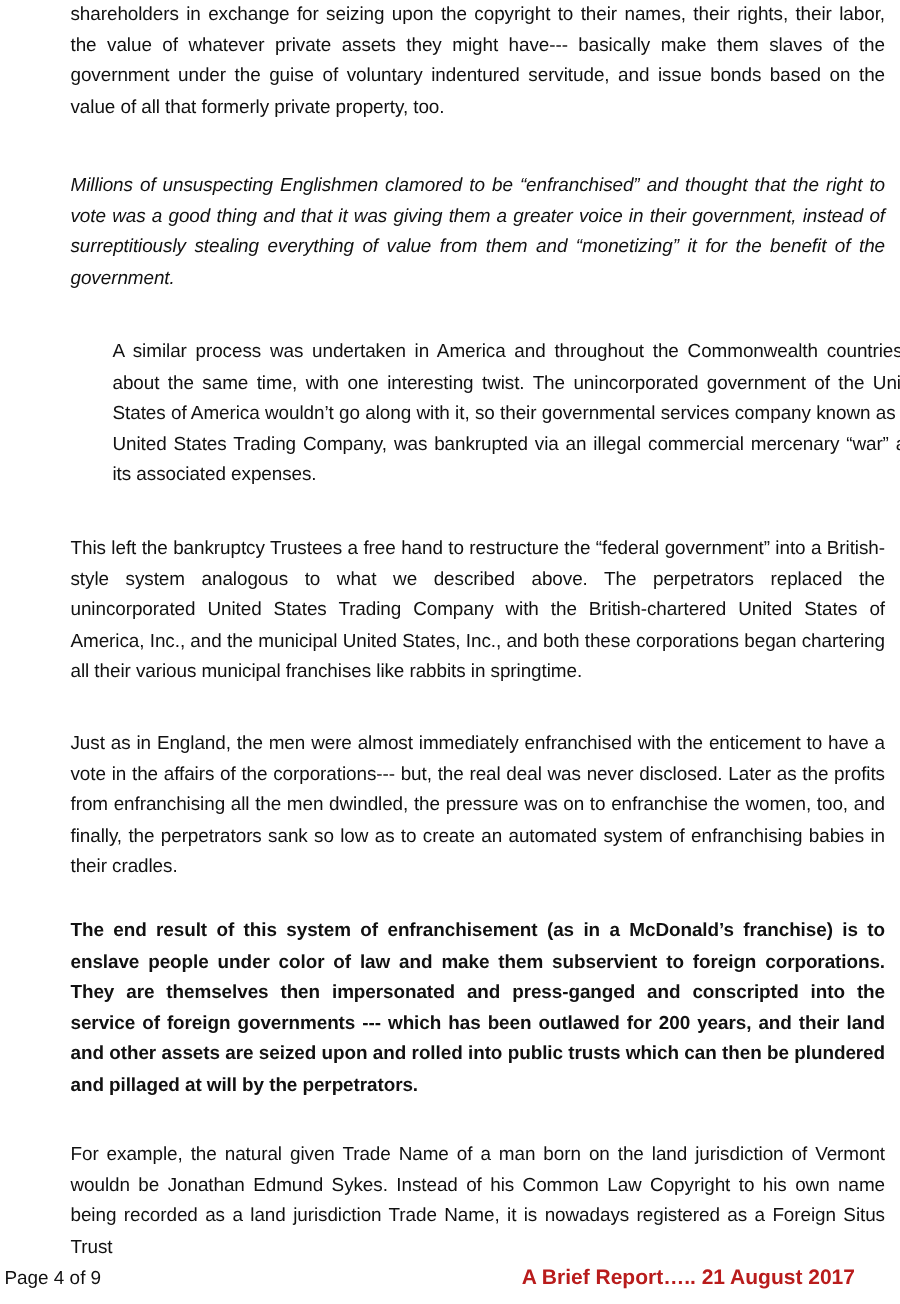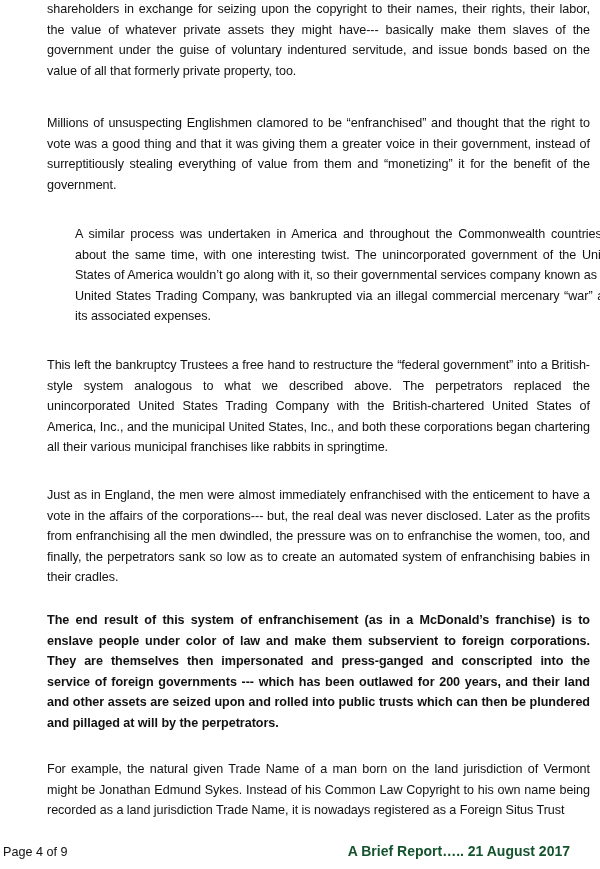--- a/index.html
+++ b/index.html
@@ -2,36 +2,36 @@
 <html><head>
   <meta charset="utf-8">
   <style>
     html, body { margin: 0; padding: 0; background: #ffffff; }
     body { width: 600px; height: 869px; position: relative; overflow: hidden;
       font-family: "Liberation Sans", "DejaVu Sans", sans-serif; color: #111; }
     .page { position: absolute; left: 0; top: 0; width: 600px; height: 724px; }
     .para { position: absolute; left: 47px; width: 543px; font-size: 12.6px; line-height: 20.6px;
       text-align: justify; margin: 0; letter-spacing: -0.05px; }
     .para.p1 { top: -1px; }
-    .para.p2 { top: 113px; }
+    .para.p2 { top: 113px; font-style: italic; }
     .para.p3 { top: 224px; margin-left: 28px; }
     .para.p4 { top: 355px; }
     .para.p5 { top: 485px; }
     .para.p6 { top: 610px; font-weight: bold; }
     .para.p7 { top: 759px; }
     .footer-left { position: absolute; left: 3px; top: 845px; font-size: 12.6px; color: #111; }
-    .footer-right { position: absolute; right: 30px; top: 843px; font-size: 14px; font-weight: bold; color: #14532d; }
+    .footer-right { position: absolute; right: 30px; top: 843px; font-size: 14px; font-weight: bold; color: #b91c1c; }
   </style>
 </head>
 <body>
 
 <div class="page">
   <p class="para p1">shareholders in exchange for seizing upon the copyright to their names, their rights, their labor, the value of whatever private assets they might have--- basically make them slaves of the government under the guise of voluntary indentured servitude, and issue bonds based on the value of all that formerly private property, too.</p>
   <p class="para p2">Millions of unsuspecting Englishmen clamored to be “enfranchised” and thought that the right to vote was a good thing and that it was giving them a greater voice in their government, instead of surreptitiously stealing everything of value from them and “monetizing” it for the benefit of the government.</p>
   <p class="para p3">A similar process was undertaken in America and throughout the Commonwealth countries at about the same time, with one interesting twist.  The unincorporated government of the United States of America wouldn’t go along with it, so their governmental services company known as the United States Trading Company, was bankrupted via an illegal commercial mercenary “war” and its associated expenses.</p>
   <p class="para p4">This left the bankruptcy Trustees a free hand to restructure the “federal government” into a British-style system analogous to what we described above. The perpetrators replaced the unincorporated United States Trading Company with the British-chartered United States of America, Inc., and the municipal United States, Inc., and both these corporations began chartering all their various municipal franchises like rabbits in springtime.</p>
   <p class="para p5">Just as in England, the men were almost immediately enfranchised with the enticement to have a vote in the affairs of the corporations--- but, the real deal was never disclosed. Later as the profits from enfranchising all the men dwindled, the pressure was on to enfranchise the women, too, and finally, the perpetrators sank so low as to create an automated system of enfranchising babies in their cradles.</p>
   <p class="para p6">The end result of this system of enfranchisement (as in a McDonald’s franchise) is to enslave people under color of law and make them subservient to foreign corporations.  They are themselves then impersonated and press-ganged and conscripted into the service of foreign governments --- which has been outlawed for 200 years, and their land and other assets are seized upon and rolled into public trusts which can then be plundered and pillaged at will by the perpetrators.</p>
-  <p class="para p7">For example, the natural given Trade Name of a man born on the land jurisdiction of Vermont might be Jonathan Edmund Sykes. Instead of his Common Law Copyright to his own name being recorded as a land jurisdiction Trade Name, it is nowadays registered as a Foreign Situs Trust</p>
+  <p class="para p7">For example, the natural given Trade Name of a man born on the land jurisdiction of Vermont wouldn be Jonathan Edmund Sykes. Instead of his Common Law Copyright to his own name being recorded as a land jurisdiction Trade Name, it is nowadays registered as a Foreign Situs Trust</p>
 
   <div class="footer-left">Page 4 of 9</div>
   <div class="footer-right">A Brief Report….. 21 August 2017</div>
 </div>
 
 </body></html>

